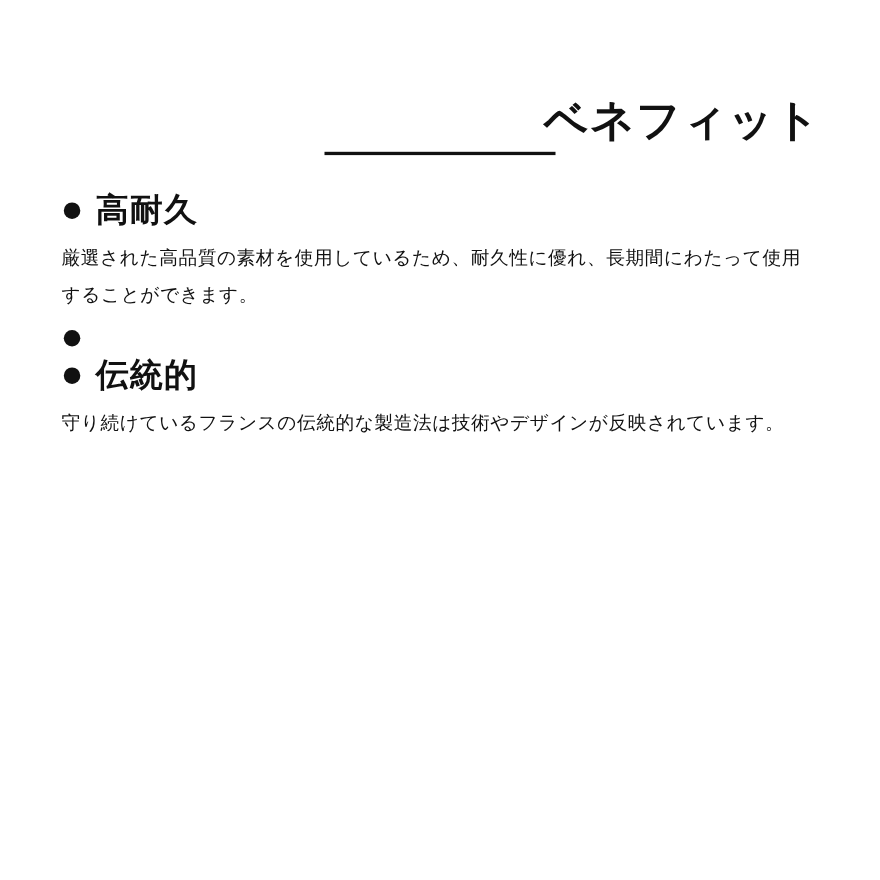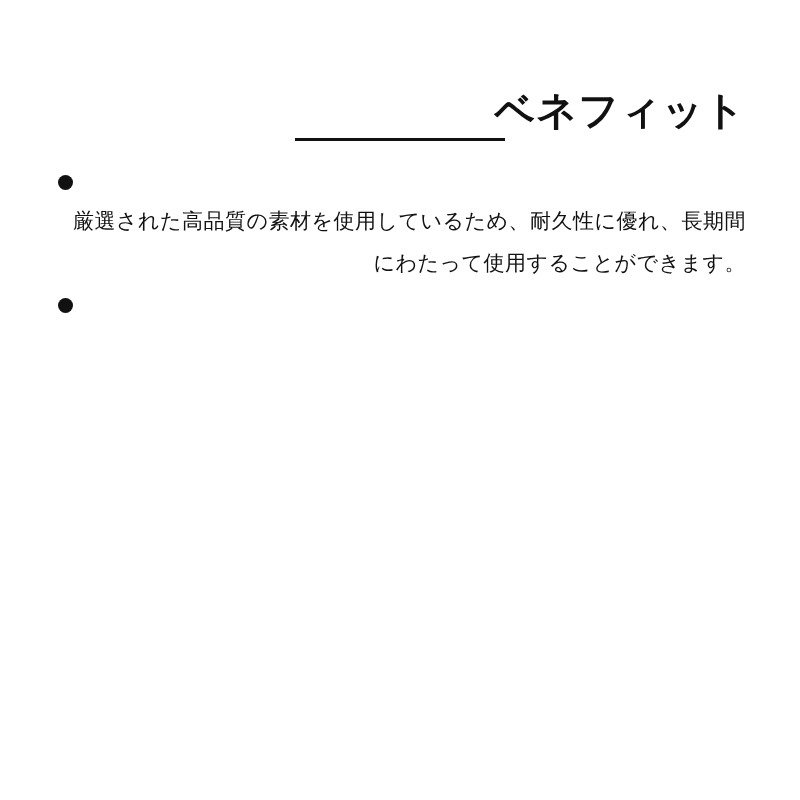--- a/index.html
+++ b/index.html
@@ -52,46 +52,54 @@
     flex: 0 0 auto;
     display: inline-block;
   }
   .section-title {
     font-size: 30px;
     font-weight: 700;
     letter-spacing: 1px;
     line-height: 1.1;
   }
   .section-body {
-    font-size: 21px;
+    font-size: 17px;
     line-height: 2.0;
     letter-spacing: 0.5px;
     margin: 0 0 14px 2px;
-    text-align: right;
+    text-align: left;
   }
   .spacer-bottom {
     height: 60px;
   }
 </style>
 </head>
 <body>
 
 <div class="page">
 
   <h1 class="title">ベネフィット</h1>
   <div class="title-underline"></div>
 
   <div class="section">
     <div class="section-heading">
       <span class="bullet-dot"></span>
+      <span class="section-title">高耐久</span>
     </div>
     <p class="section-body">厳選された高品質の素材を使用しているため、耐久性に優れ、長期間にわたって使用することができます。</p>
   </div>
 
   <div class="section">
     <div class="section-heading">
       <span class="bullet-dot"></span>
     </div>
   </div>
 
+  <div class="section">
+    <div class="section-heading">
+      <span class="bullet-dot"></span>
+      <span class="section-title">伝統的</span>
+    </div>
+    <p class="section-body">守り続けているフランスの伝統的な製造法は技術やデザインが反映されています。</p>
+  </div>
 
   <div class="spacer-bottom"></div>
 </div>
 
 </body></html>

